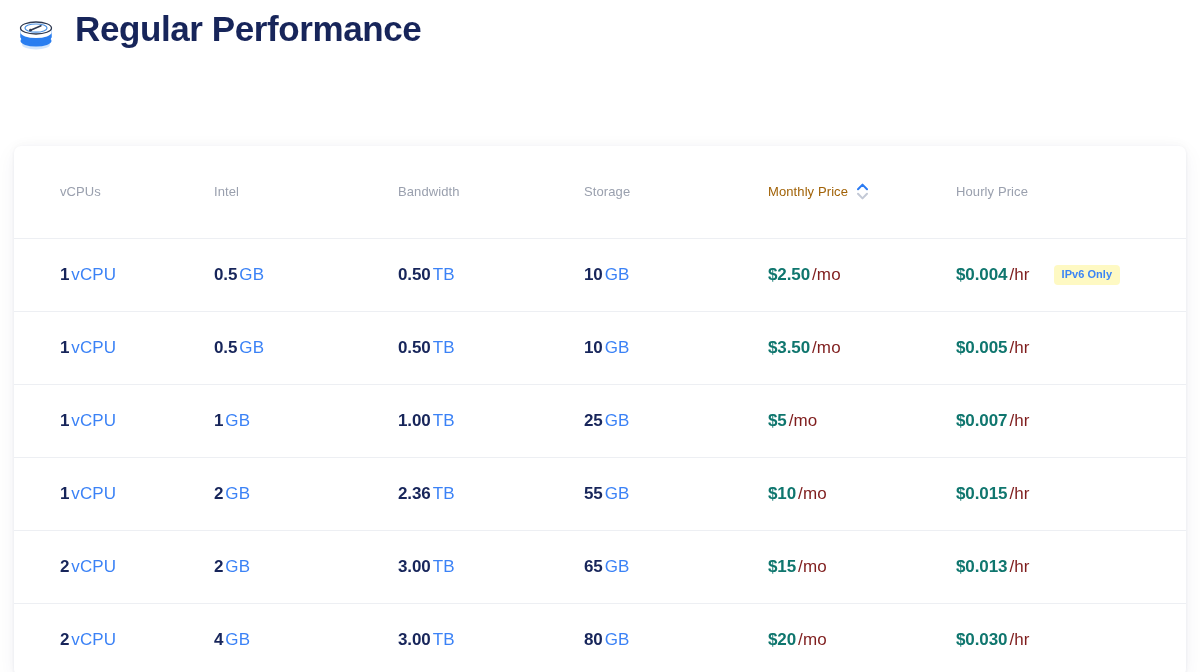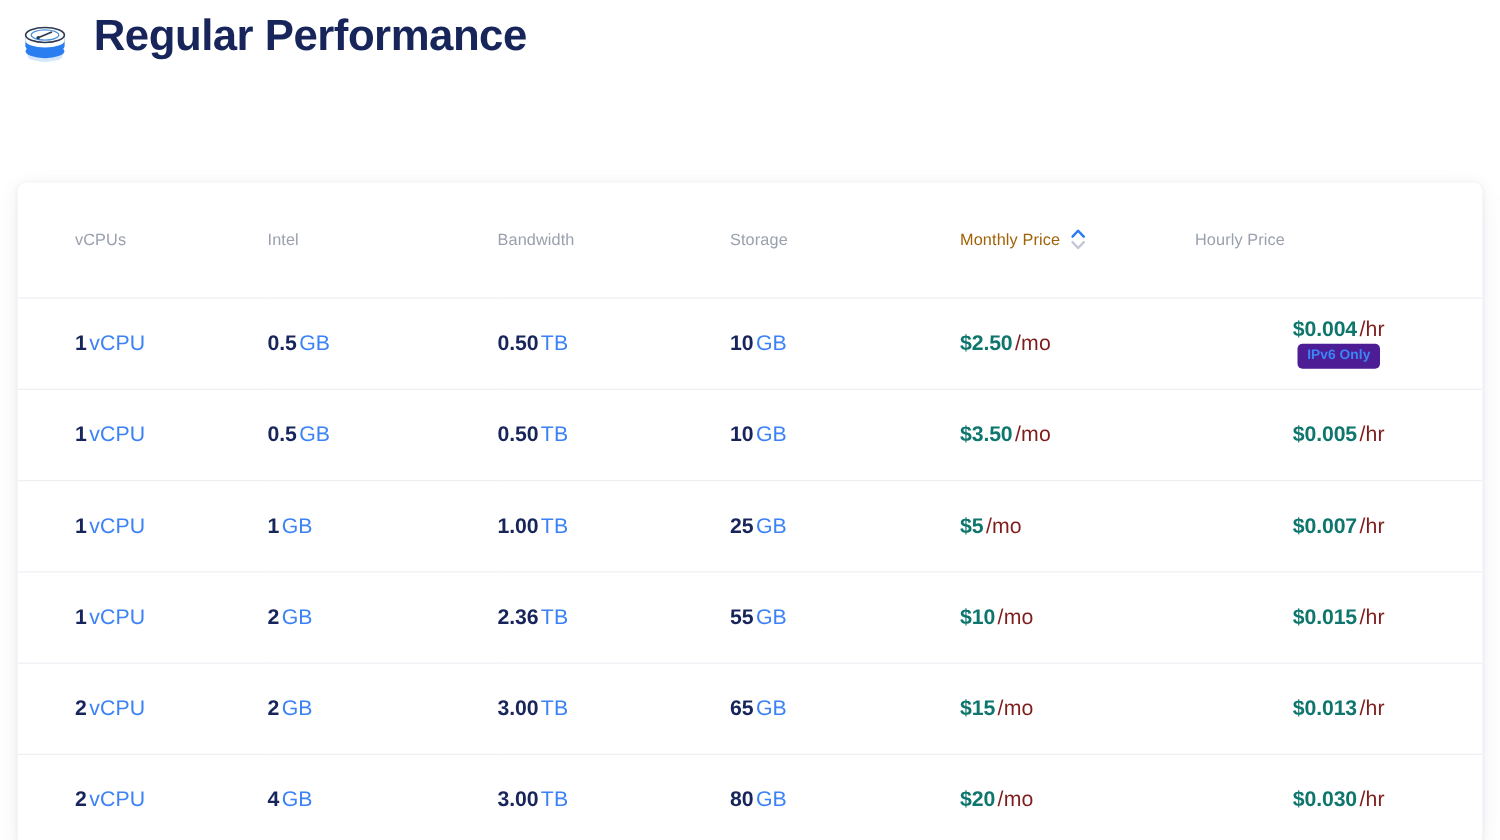--- a/index.html
+++ b/index.html
@@ -155,28 +155,27 @@
     color: #3b82f6;
     letter-spacing: 0.1px;
     margin-left: 2px;
   }
 
   .price .val { color: #0f766e; }
   .price .unit { color: #7f1d1d; }
 
   .hourly-cell {
     display: flex;
-    align-items: center;
-    gap: 1px;
-    flex-direction: column;
+    align-items: flex-end;
+    gap: 24px;
   }
 
   .badge {
     display: inline-block;
-    background: #4c1d95;
+    background: #fef9c3;
     color: #3b85f5;
     font-size: 11px;
     font-weight: bold;
     letter-spacing: 0.05px;
     padding: 4px 8px 5px 8px;
     border-radius: 4px;
     white-space: nowrap;
     line-height: 1;
   }
 </style>

